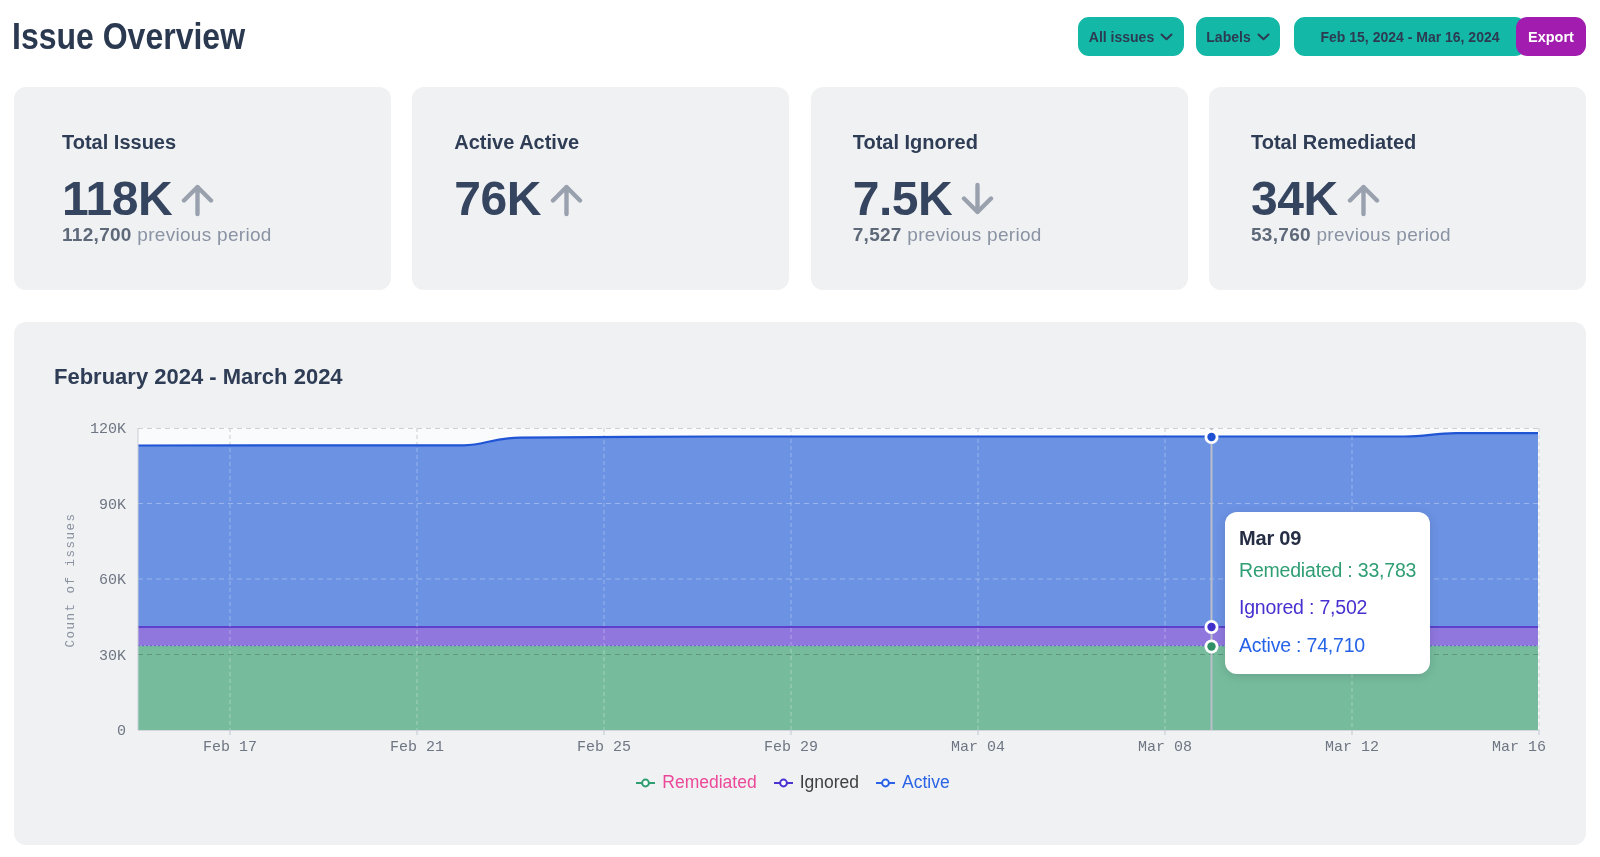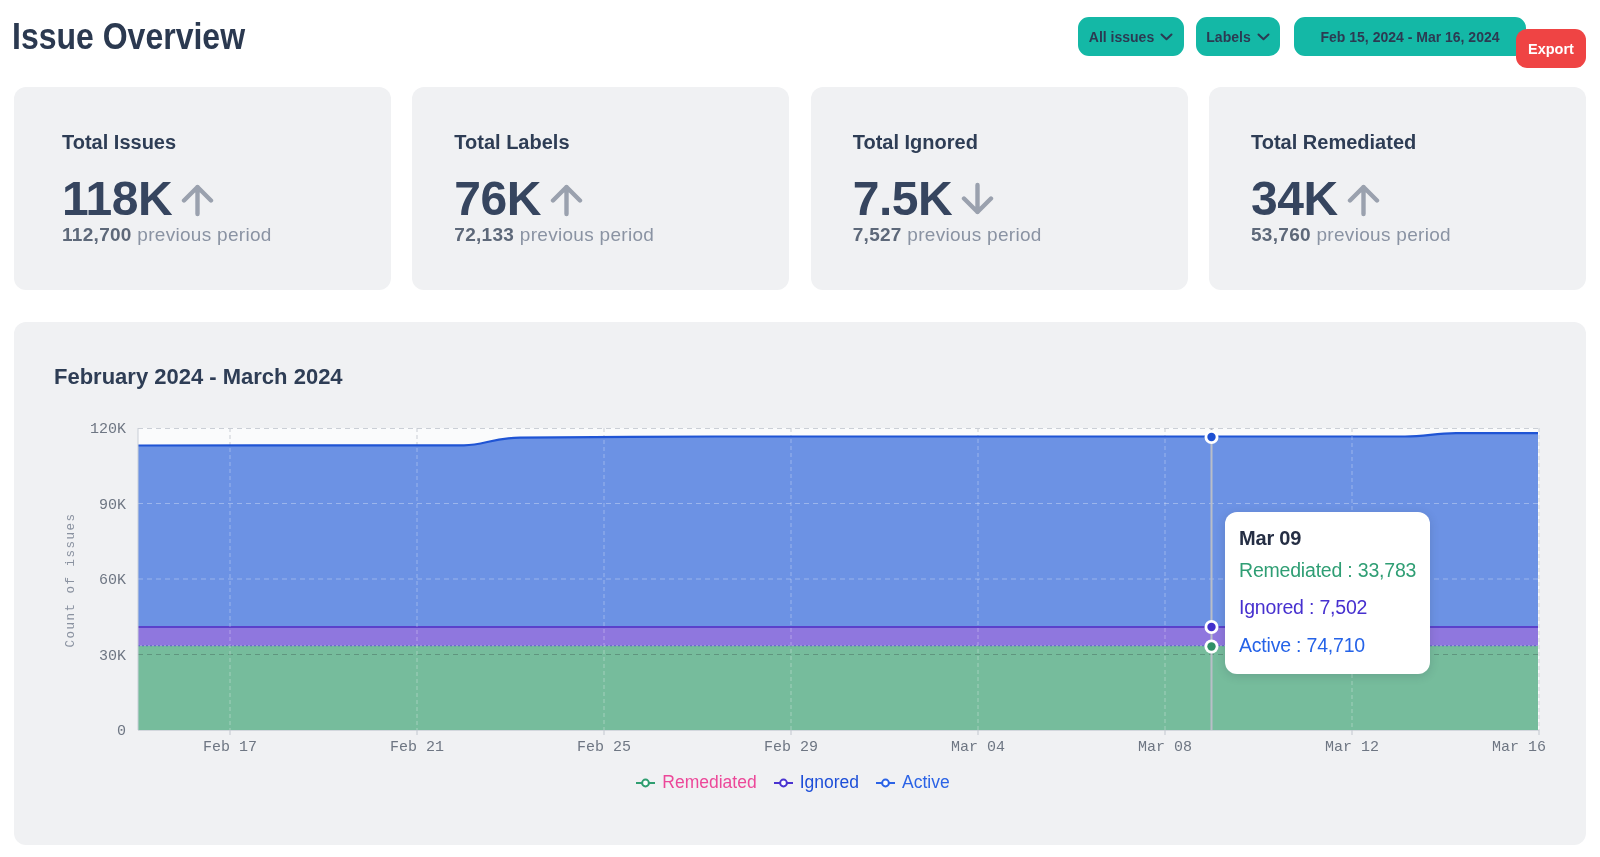--- a/index.html
+++ b/index.html
@@ -5,21 +5,21 @@
   * { margin:0; padding:0; box-sizing:border-box; }
   html,body { width:1600px; height:857px; background:#ffffff; font-family:"Liberation Sans", sans-serif; overflow:hidden; }
   .abs { position:absolute; }
   #page { position:relative; width:1600px; height:857px; }
 
   h1 { left:12px; top:16px; font-size:32px; font-weight:700; color:#2b3950; letter-spacing:0px; transform:scaleY(1.15); transform-origin:0 0; }
 
   .btn { position:absolute; top:17px; height:39px; border-radius:11px; background:#14b8a6; border:2px solid #14b8a6;
          display:flex; align-items:center; justify-content:center; font-size:14px; font-weight:700; color:#2c3a52; }
   .chev { margin-left:6px; }
-  #btnExport { background:#ef4444; border:none; color:#ffffff;margin-top:12px; }
+  #btnExport { background:#a21caf; border:none; color:#ffffff; }
 
   .card { position:absolute; top:87px; width:377px; height:203px; background:#f0f1f3; border-radius:12px; padding:44px 40px 0 42px; }
   .card .t { font-size:20px; font-weight:700; color:#2e3d55; }
   .card .num-row { display:flex; align-items:center; margin-top:20px; height:48px; }
   .card .num { font-size:48px; font-weight:700; color:#36455f; letter-spacing:-0.5px; }
   .card .arrow { margin-left:9px; margin-top:2px; }
   .card .prev { margin-top:2px; font-size:19px; letter-spacing:0.3px; color:#8a93a3; }
   .card .prev b { font-weight:700; color:#5d6879; }
 
   #chartcard { left:14px; top:322px; width:1572px; height:523px; background:#f0f1f3; border-radius:12px; }
@@ -58,28 +58,27 @@
     <div class="t">Total Issues</div>
     <div class="num-row">
         <span class="num">118K</span>
       <svg class="arrow" width="33" height="35" viewBox="0 0 33 35">
           <path d="M16.5 32 L16.5 5 M3 18.5 L16.5 5 L30 18.5" fill="none" stroke="#9aa1ae" stroke-width="4.4" stroke-linecap="round" stroke-linejoin="round"></path>
         </svg>
     </div>
     <div class="prev"><b>112,700</b> previous period</div>
   </div>
   <div class="card" style="left:412.3px;">
-    <div class="t">Total Labels</div>
+    <div class="t">Active Active</div>
     <div class="num-row">
         <span class="num">76K</span>
       <svg class="arrow" width="33" height="35" viewBox="0 0 33 35">
           <path d="M16.5 32 L16.5 5 M3 18.5 L16.5 5 L30 18.5" fill="none" stroke="#9aa1ae" stroke-width="4.4" stroke-linecap="round" stroke-linejoin="round"></path>
         </svg>
     </div>
-    <div class="prev"><b>72,133</b> previous period</div>
   </div>
   <div class="card" style="left:810.7px;">
     <div class="t">Total Ignored</div>
     <div class="num-row">
         <span class="num">7.5K</span>
       <svg class="arrow" width="33" height="35" viewBox="0 0 33 35">
           <path d="M16.5 3 L16.5 30 M3 16.5 L16.5 30 L30 16.5" fill="none" stroke="#9aa1ae" stroke-width="4.4" stroke-linecap="round" stroke-linejoin="round"></path>
         </svg>
     </div>
     <div class="prev"><b>7,527</b> previous period</div>
@@ -189,21 +188,21 @@
     <div class="r3">Active : 74,710</div>
   </div>
 
   <div id="legend" class="abs">
     <div class="litem" style="color:#ec4899;">
       <svg width="19" height="10" viewBox="0 0 19 10">
           <line x1="0" y1="5" x2="19" y2="5" stroke="#2f9e70" stroke-width="2"></line>
           <circle cx="9.5" cy="5" r="3.4" fill="#ffffff" stroke="#2f9e70" stroke-width="2"></circle>
         </svg>
       Remediated</div>
-    <div class="litem" style="color:#1d4ed8;">
+    <div class="litem" style="color:#404040;">
       <svg width="19" height="10" viewBox="0 0 19 10">
           <line x1="0" y1="5" x2="19" y2="5" stroke="#4a33d0" stroke-width="2"></line>
           <circle cx="9.5" cy="5" r="3.4" fill="#ffffff" stroke="#4a33d0" stroke-width="2"></circle>
         </svg>
       Ignored</div>
     <div class="litem" style="color:#2b63e6;">
       <svg width="19" height="10" viewBox="0 0 19 10">
           <line x1="0" y1="5" x2="19" y2="5" stroke="#2b63e6" stroke-width="2"></line>
           <circle cx="9.5" cy="5" r="3.4" fill="#ffffff" stroke="#2b63e6" stroke-width="2"></circle>
         </svg>

